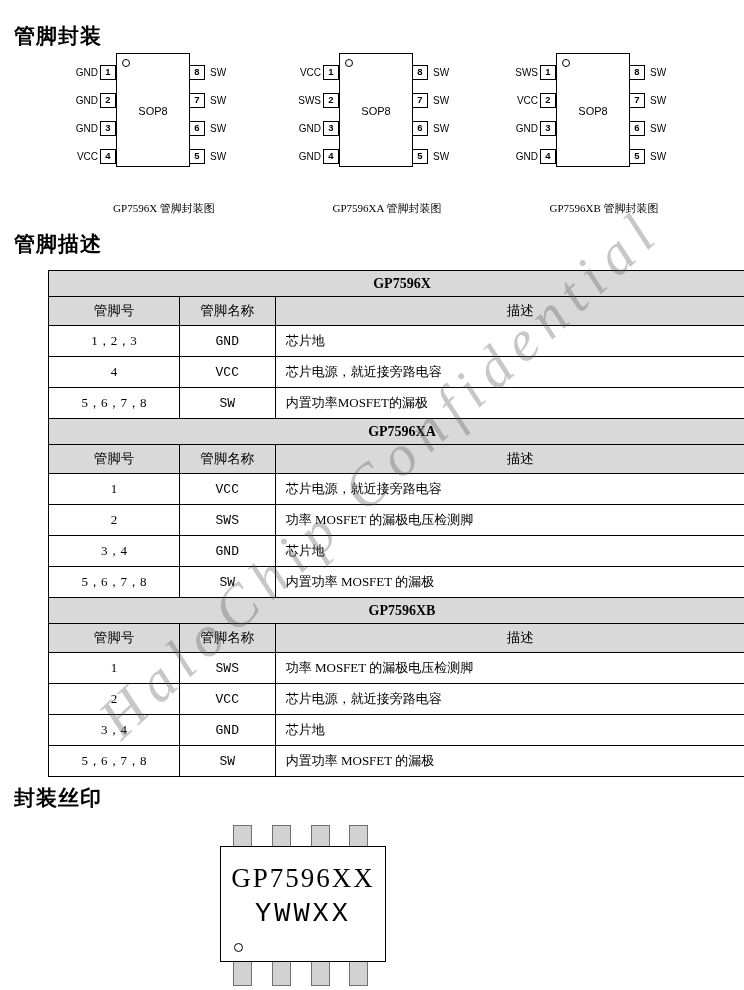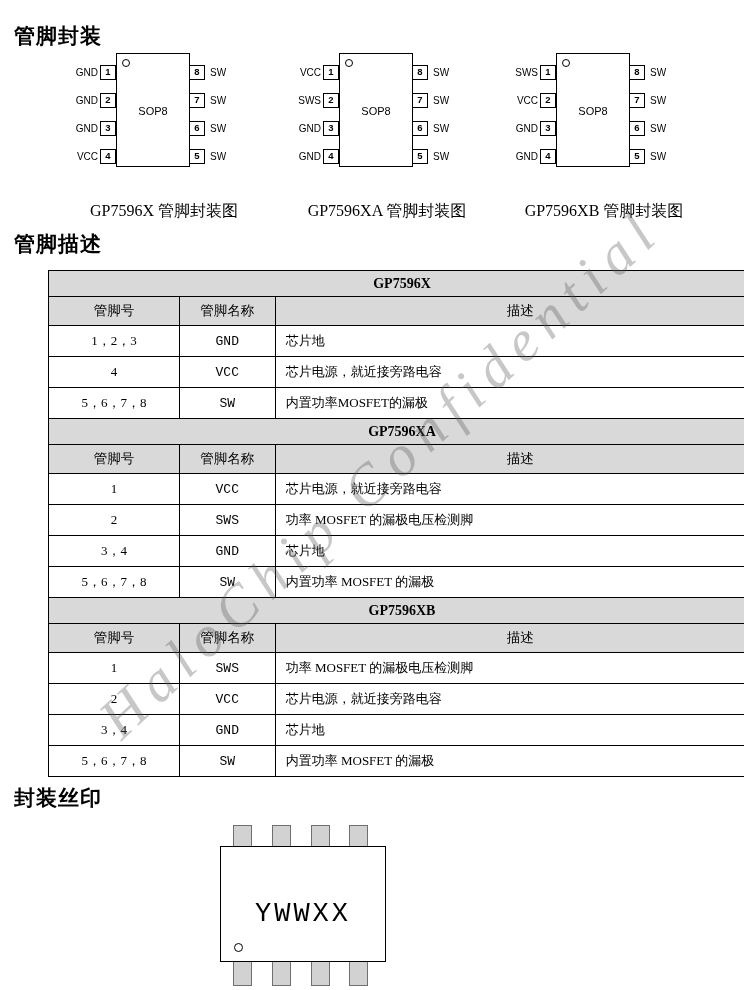--- a/index.html
+++ b/index.html
@@ -37,21 +37,21 @@
   .pkg-body-label { position: absolute; left: 0; right: 0; top: 51px; text-align: center;
     font-family: "Liberation Sans", sans-serif; font-size: 11px; }
   .pin-box { position: absolute; width: 16px; height: 15px; border: 1.5px solid #000; background: #fff;
     font-family: "Liberation Sans", sans-serif; font-weight: bold; font-size: 9.5px;
     text-align: center; line-height: 12px; }
   .pin-box.left { left: 36px; }
   .pin-box.right { left: 125px; }
   .pin-label { position: absolute; font-family: "Liberation Sans", sans-serif; font-size: 10px; line-height: 15px; }
   .pin-label.left { left: 0; width: 34px; text-align: right; }
   .pin-label.right { left: 146px; width: 36px; text-align: left; }
-  .pkg-caption { position: absolute; top: 156px; left: 0; width: 200px; text-align: center; font-size: 16px; }
+  .pkg-caption { position: absolute; top: 156px; left: 0; width: 200px; text-align: center; font-size: 11px; }
 
   
   .pin-table { position: absolute; left: 26px; top: 270px; width: 708px; border-collapse: collapse; z-index: 1; margin-left: 22px; }
   .pin-table td { border: 1px solid #000; }
   tr.grp td { background: #d9d9d9; text-align: center; font-weight: bold; font-size: 14px; height: 26px;
     font-family: "Liberation Serif", serif; }
   tr.cols td { background: #d9d9d9; text-align: center; font-weight: normal; font-size: 13.5px; height: 29px;
     font-family: "Liberation Sans", sans-serif; }
   tr.data td { height: 31px; font-size: 13px; background:#fff; }
   td.c-num  { width: 131px; text-align: center; font-family: "Liberation Serif", serif; }
@@ -256,18 +256,19 @@
       <div class="mark-pin bottom" style="left: 233px;"></div>
       <div class="mark-pin top" style="left: 272px;"></div>
       <div class="mark-pin bottom" style="left: 272px;"></div>
       <div class="mark-pin top" style="left: 311px;"></div>
       <div class="mark-pin bottom" style="left: 311px;"></div>
       <div class="mark-pin top" style="left: 349px;"></div>
       <div class="mark-pin bottom" style="left: 349px;"></div>
     </div>
 
   <div class="marking-body">
+    <div class="mark-line1">GP7596XX</div>
     <div class="mark-line2">YWWXX</div>
     <div class="mark-dot"></div>
   </div>
 
 
 </div>
 
 </body></html>

